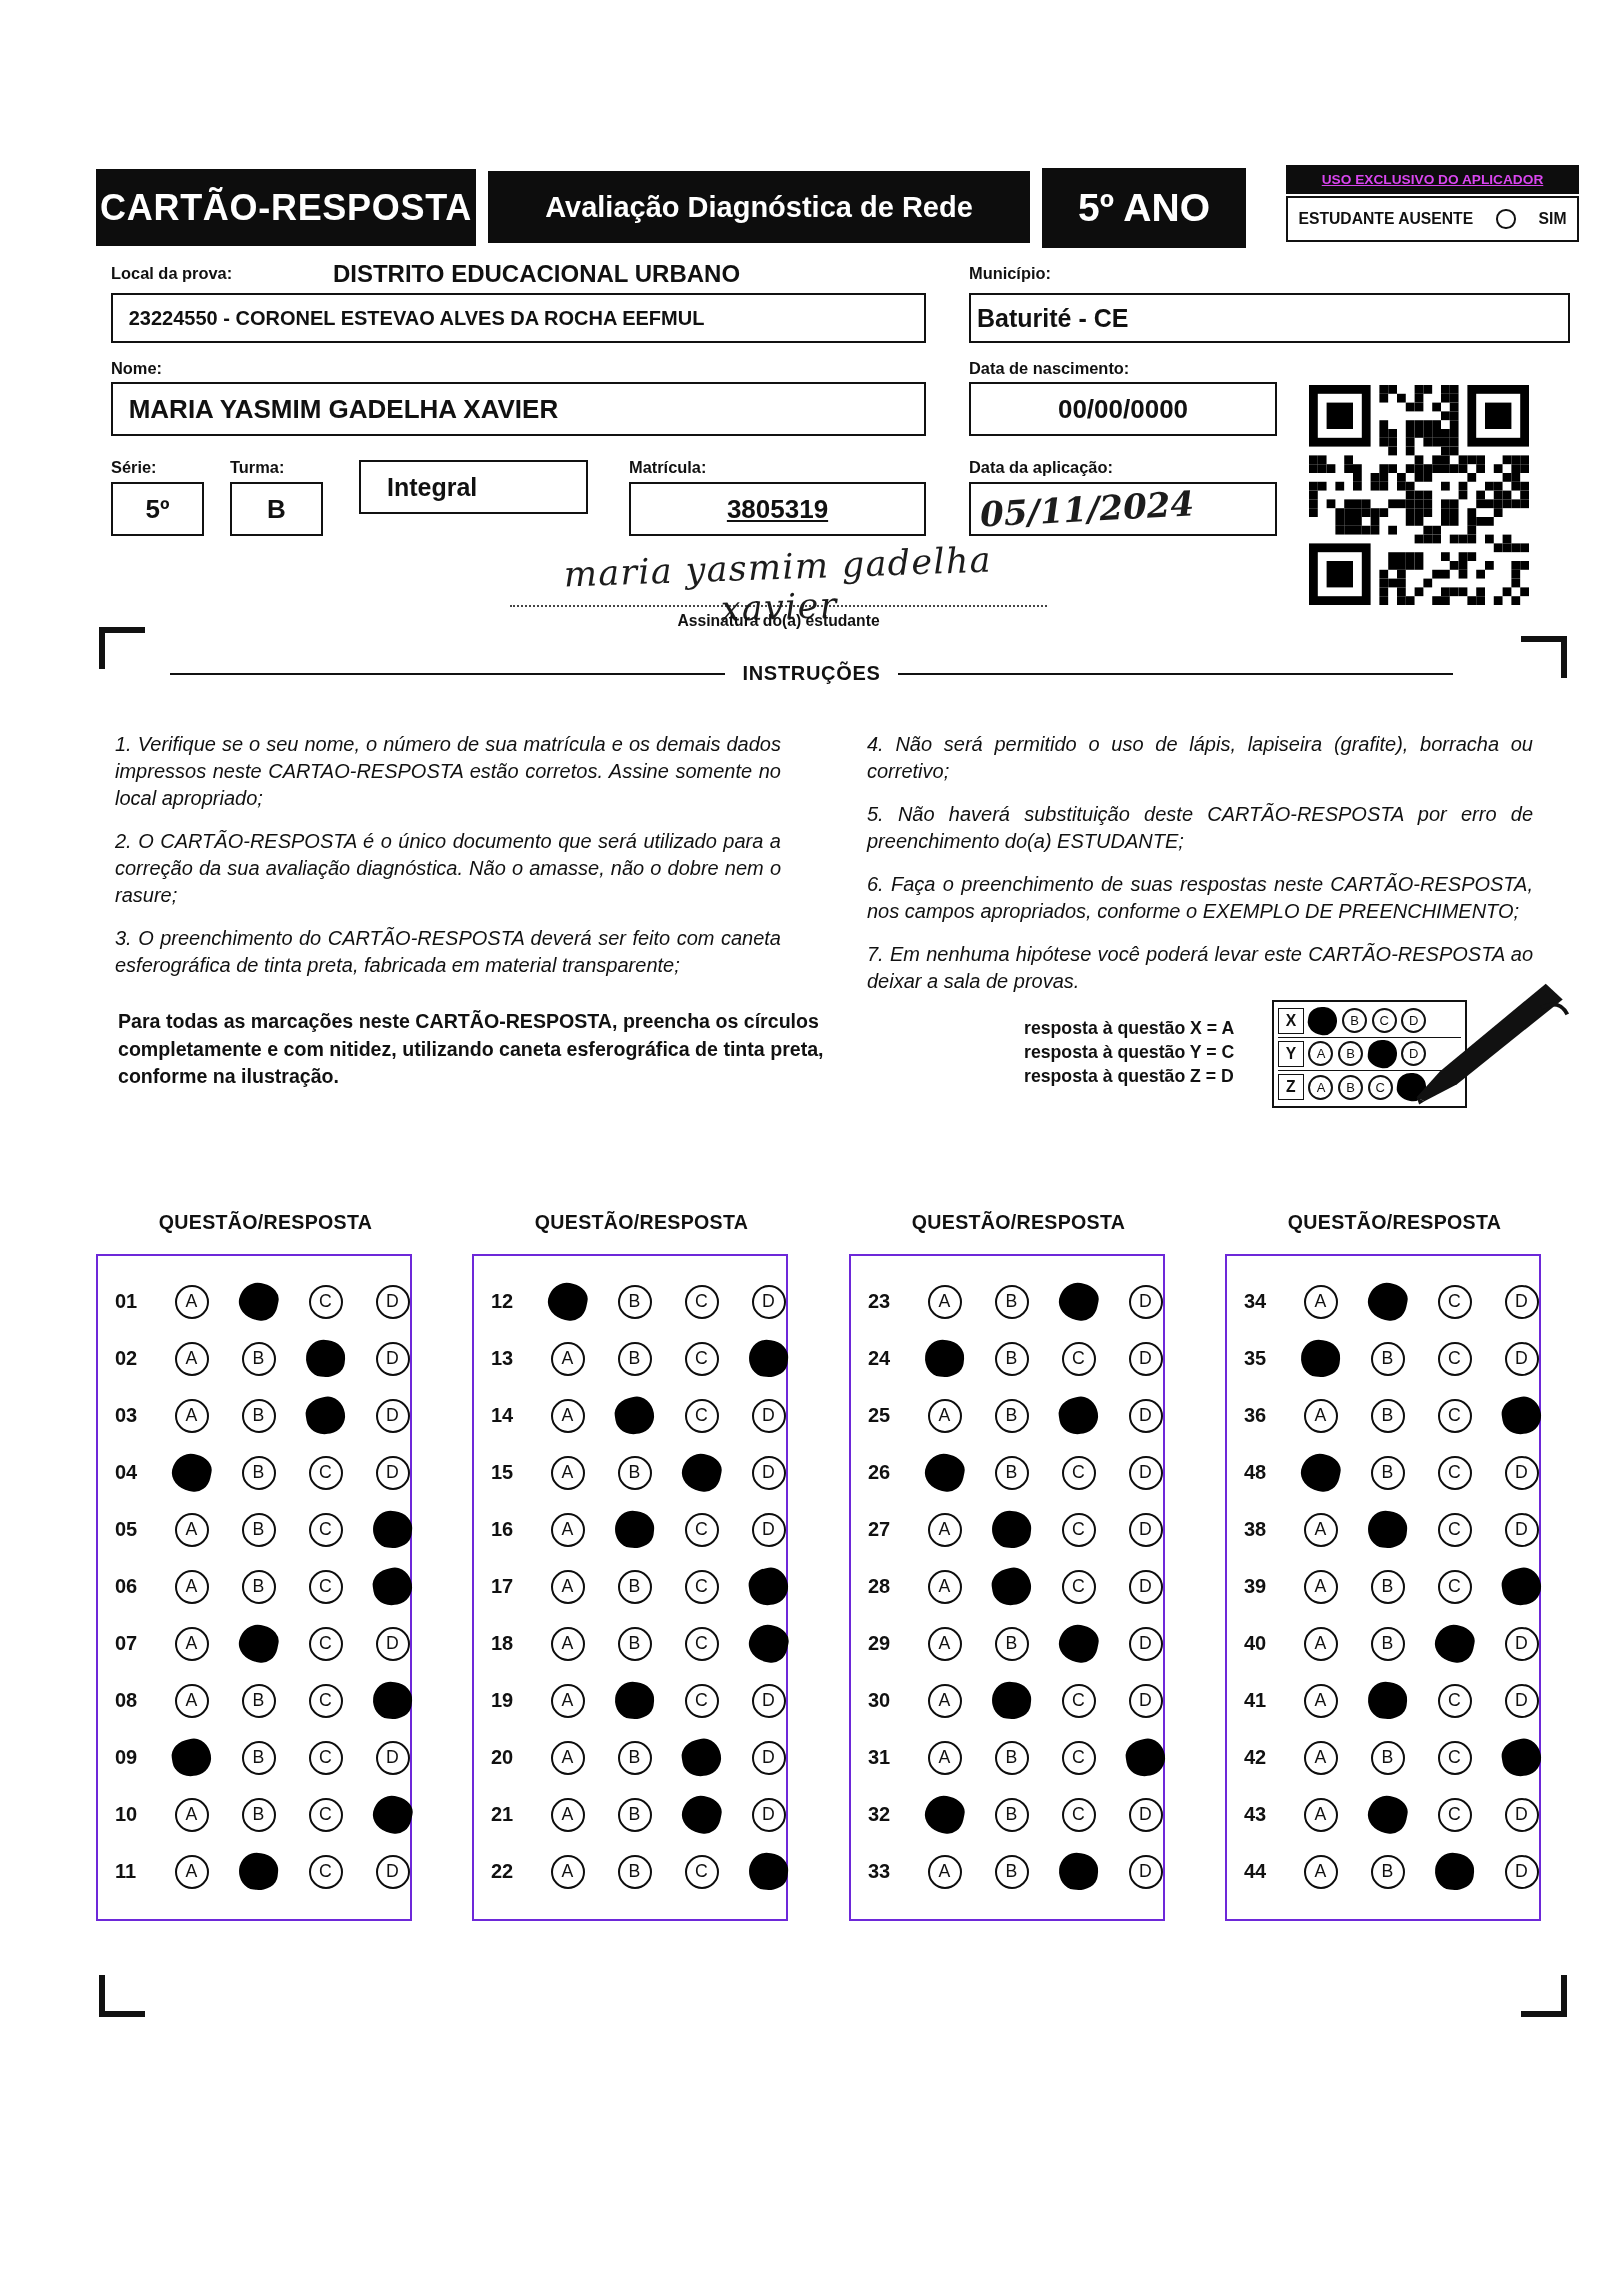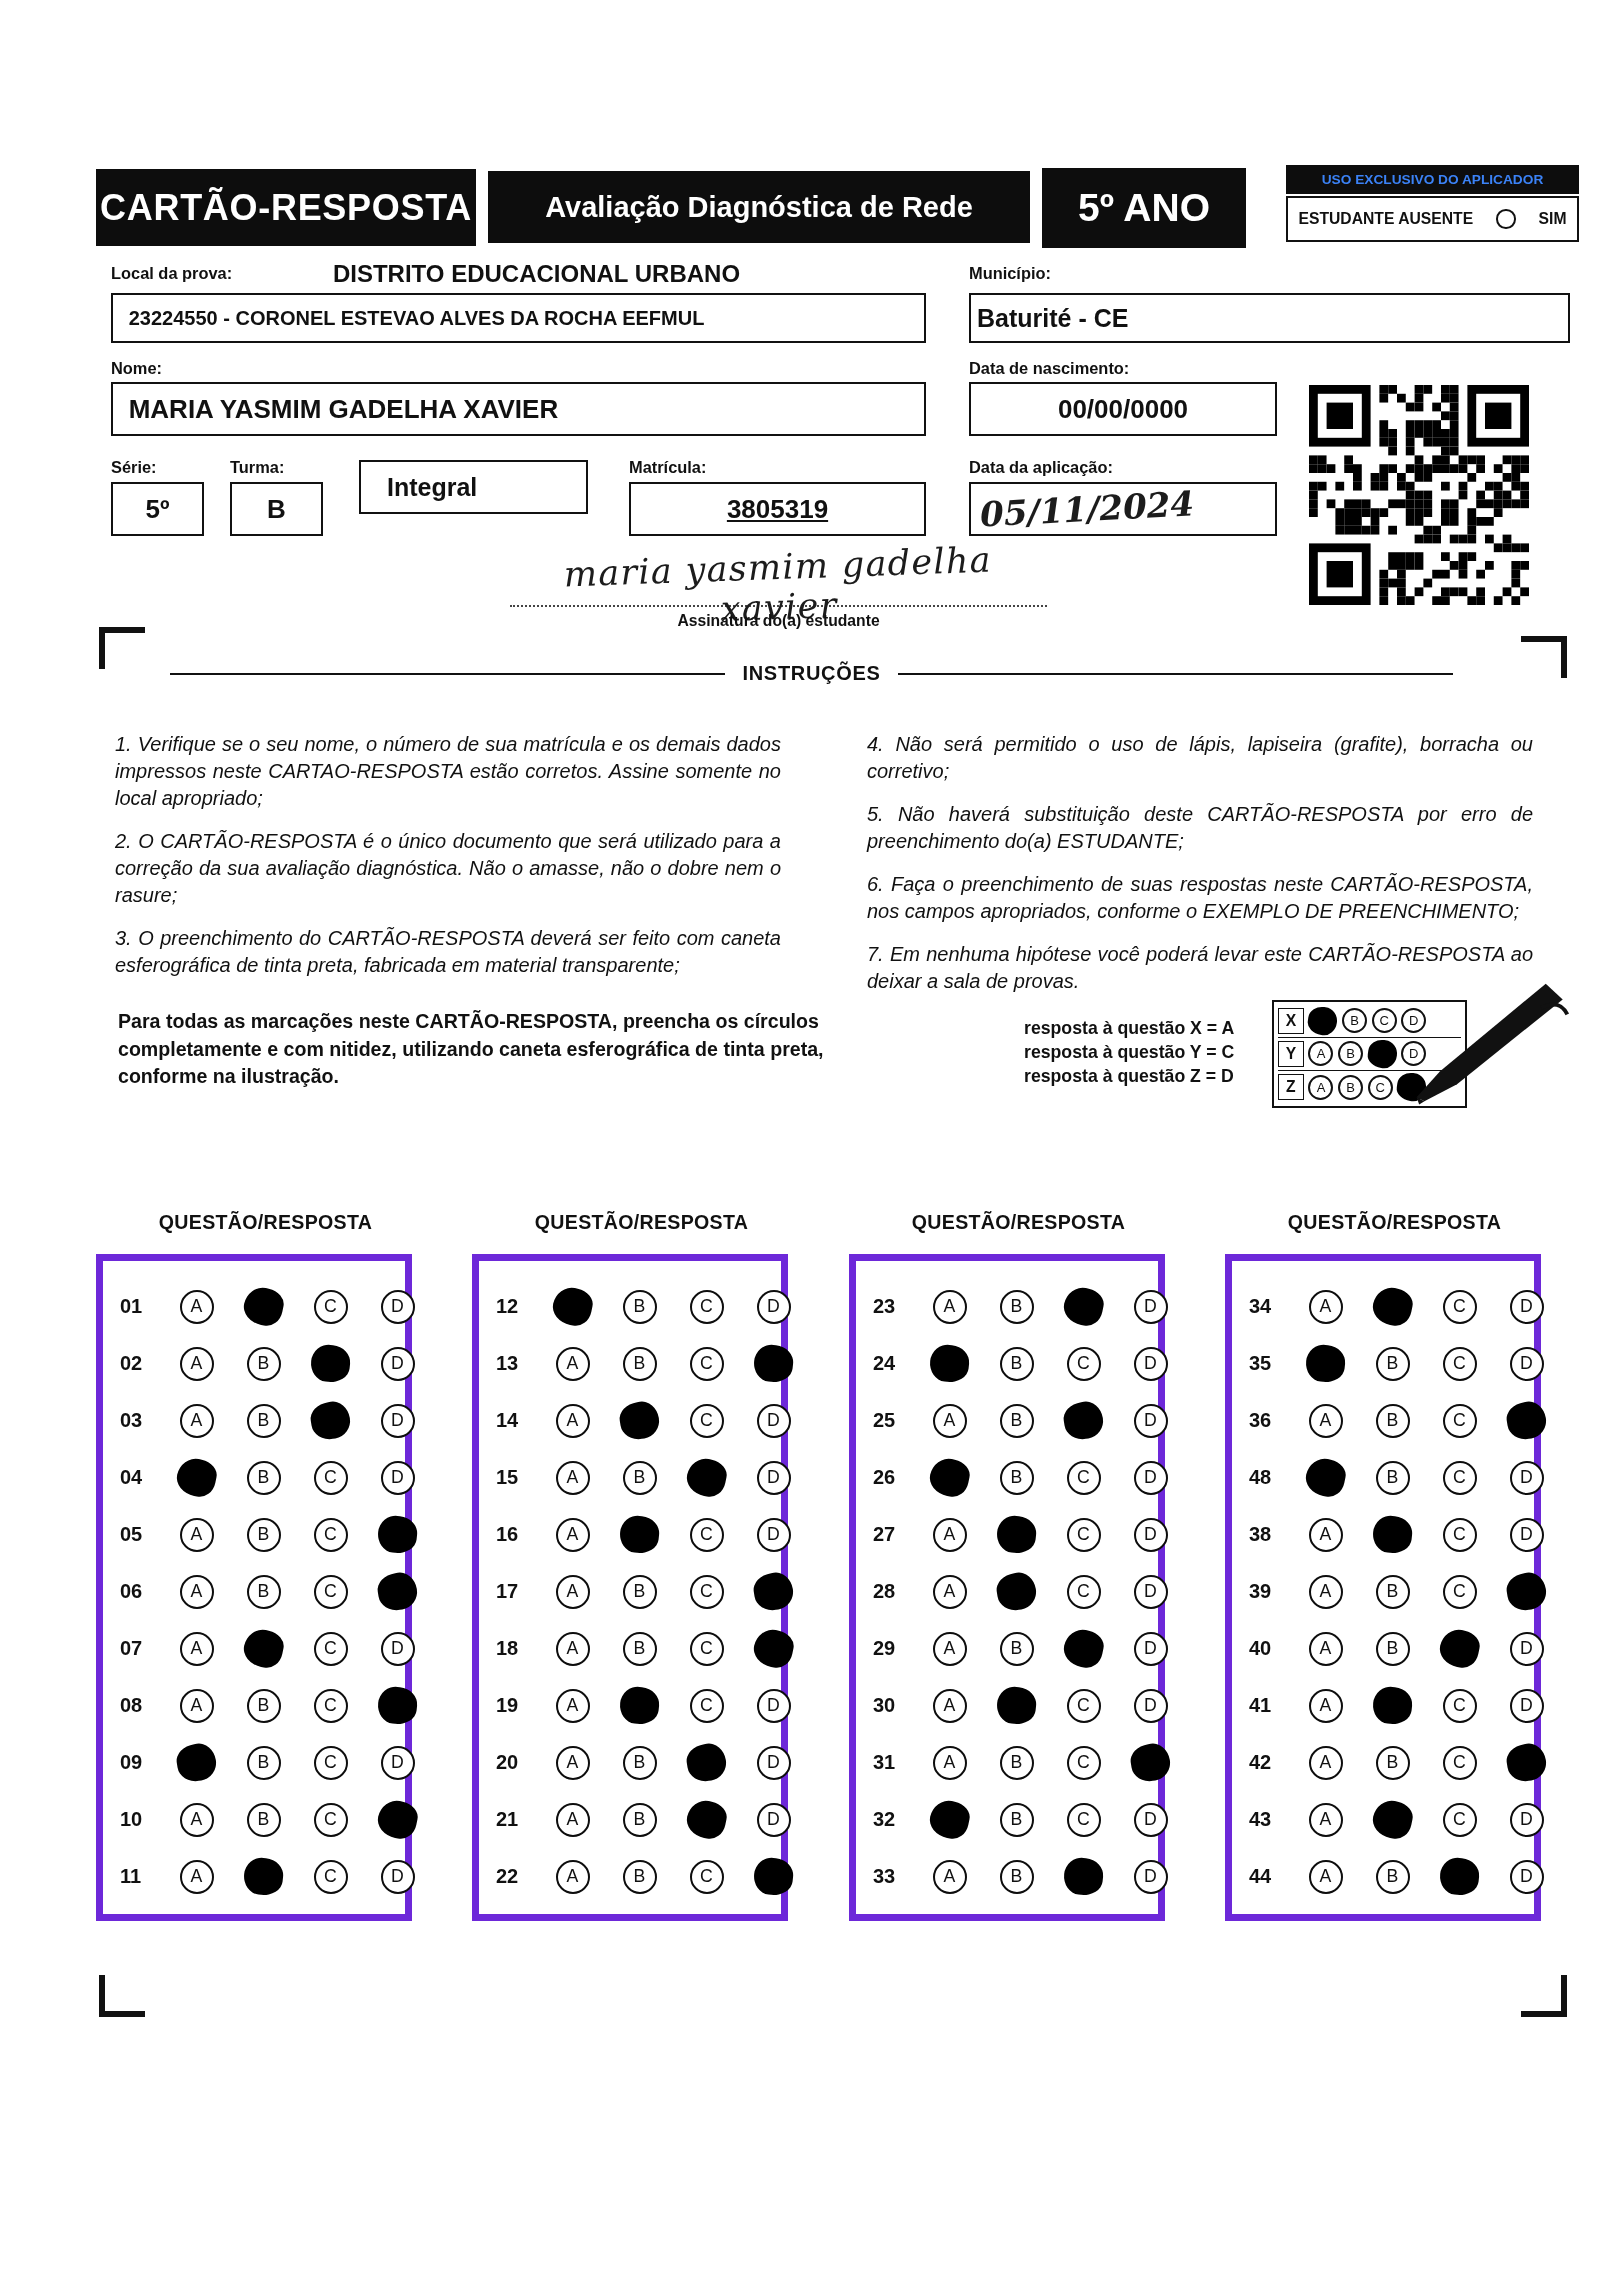--- a/index.html
+++ b/index.html
@@ -9,21 +9,21 @@
     font-family:"Liberation Sans", sans-serif; color:#111; overflow:hidden;
   }
   .abs { position:absolute; }
 
   
   .black-box { background:#0d0d0d; color:#fff; display:flex; align-items:center; justify-content:center; font-weight:bold; }
   .hdr-card  { left:96px;  top:169px; width:380px; height:77px; font-size:36px; letter-spacing:0.7px; }
   .hdr-exam  { left:488px;  top:171px; width:542px; height:72px; font-size:29px; }
   .hdr-grade { left:1042px; top:168px; width:204px; height:80px; font-size:39px; }
   .apl { left:1286px; top:165px; width:293px; }
-  .apl-title { background:#0d0d0d; color:#3b82f6; height:29px; display:flex; align-items:center; justify-content:center; font-size:13.7px; font-weight:bold; }
+  .apl-title { background:#0d0d0d; color:#d946ef; height:29px; display:flex; align-items:center; justify-content:center; font-size:13.7px; font-weight:bold;text-decoration:underline; }
   .apl-row { border:2px solid #111; height:46px; margin-top:2px; display:flex; align-items:center; justify-content:space-between; padding:0 10.5px; font-weight:bold; font-size:15.7px; }
   .radio-circle { width:19.6px; height:19.6px; border:2px solid #111; border-radius:50%; display:inline-block; }
 
   
   .field-label { font-size:16.4px; font-weight:bold; }
   .field-box { border:2px solid #111; display:flex; align-items:center; font-weight:bold; background:#fff; }
   .lbl-local { left:111px; top:264px; }
   .local-value { left:275px; top:260px; width:523px; text-align:center; font-size:24px; font-weight:bold; }
   .lbl-municipio { left:969px; top:264px; }
   .school-box { left:111px; top:293px; width:815px; height:50px; padding-left:15.7px; font-size:20px; }
@@ -72,21 +72,21 @@
   .ex-row { display:flex; align-items:center; gap:4.6px; height:33px; }
   .ex-sep { border-bottom:1.3px solid #111; }
   .ex-label { width:26px; height:26px; border:1.3px solid #111; display:flex; align-items:center; justify-content:center; font-weight:bold; font-size:15.7px; flex:none; }
   .ex-bubble { width:25px; height:25px; border:2px solid #111; border-radius:50%; display:flex; align-items:center; justify-content:center; font-size:13px; flex:none; background:#fff; }
   .filled-ex { background:#000; border-color:#000; width:29px; height:27.5px; border-radius:52% 48% 45% 55% / 48% 52% 55% 45%; transform:rotate(8deg); }
   .pen { left:1407px; top:972px; width:164px; height:137px; pointer-events:none; }
 
   
   .grid-header { top:1211px; width:339px; text-align:center; font-size:19.6px; font-weight:bold; letter-spacing:0.3px; }
   .gh-1 { left:96px; } .gh-2 { left:472px; } .gh-3 { left:849px; } .gh-4 { left:1225px; }
-  .answer-box { top:1254px; width:316px; height:667px; border:7px solid #6d28d9; padding-top:17px; background:#fff; }
+  .answer-box { top:1254px; width:316px; height:667px; border:2px solid #6d28d9; padding-top:17px; background:#fff; }
   .ab-1 { left:96px; } .ab-2 { left:472px; } .ab-3 { left:849px; } .ab-4 { left:1225px; }
   .q-row { height:57px; display:flex; align-items:center; padding-left:17px; }
   .q-num { width:43px; font-weight:bold; font-size:20px; flex:none; }
   .slot { width:67px; display:flex; justify-content:center; flex:none; }
   .bubble { width:34px; height:34px; border:2px solid #0d0d0d; border-radius:50%; display:flex; align-items:center; justify-content:center; font-size:17.7px; background:#fff; }
   .bubble.filled { width:39px; height:37px; background:#000; border-color:#000; border-radius:48% 52% 55% 45% / 52% 48% 45% 55%; transform:rotate(6deg); }
   .q-row:nth-child(3n) .bubble.filled { transform:rotate(-9deg); border-radius:55% 45% 48% 52% / 45% 55% 52% 48%; }
   .q-row:nth-child(3n+1) .bubble.filled { transform:rotate(12deg); border-radius:50% 50% 42% 58% / 58% 42% 50% 50%; }
 </style>
 </head>

